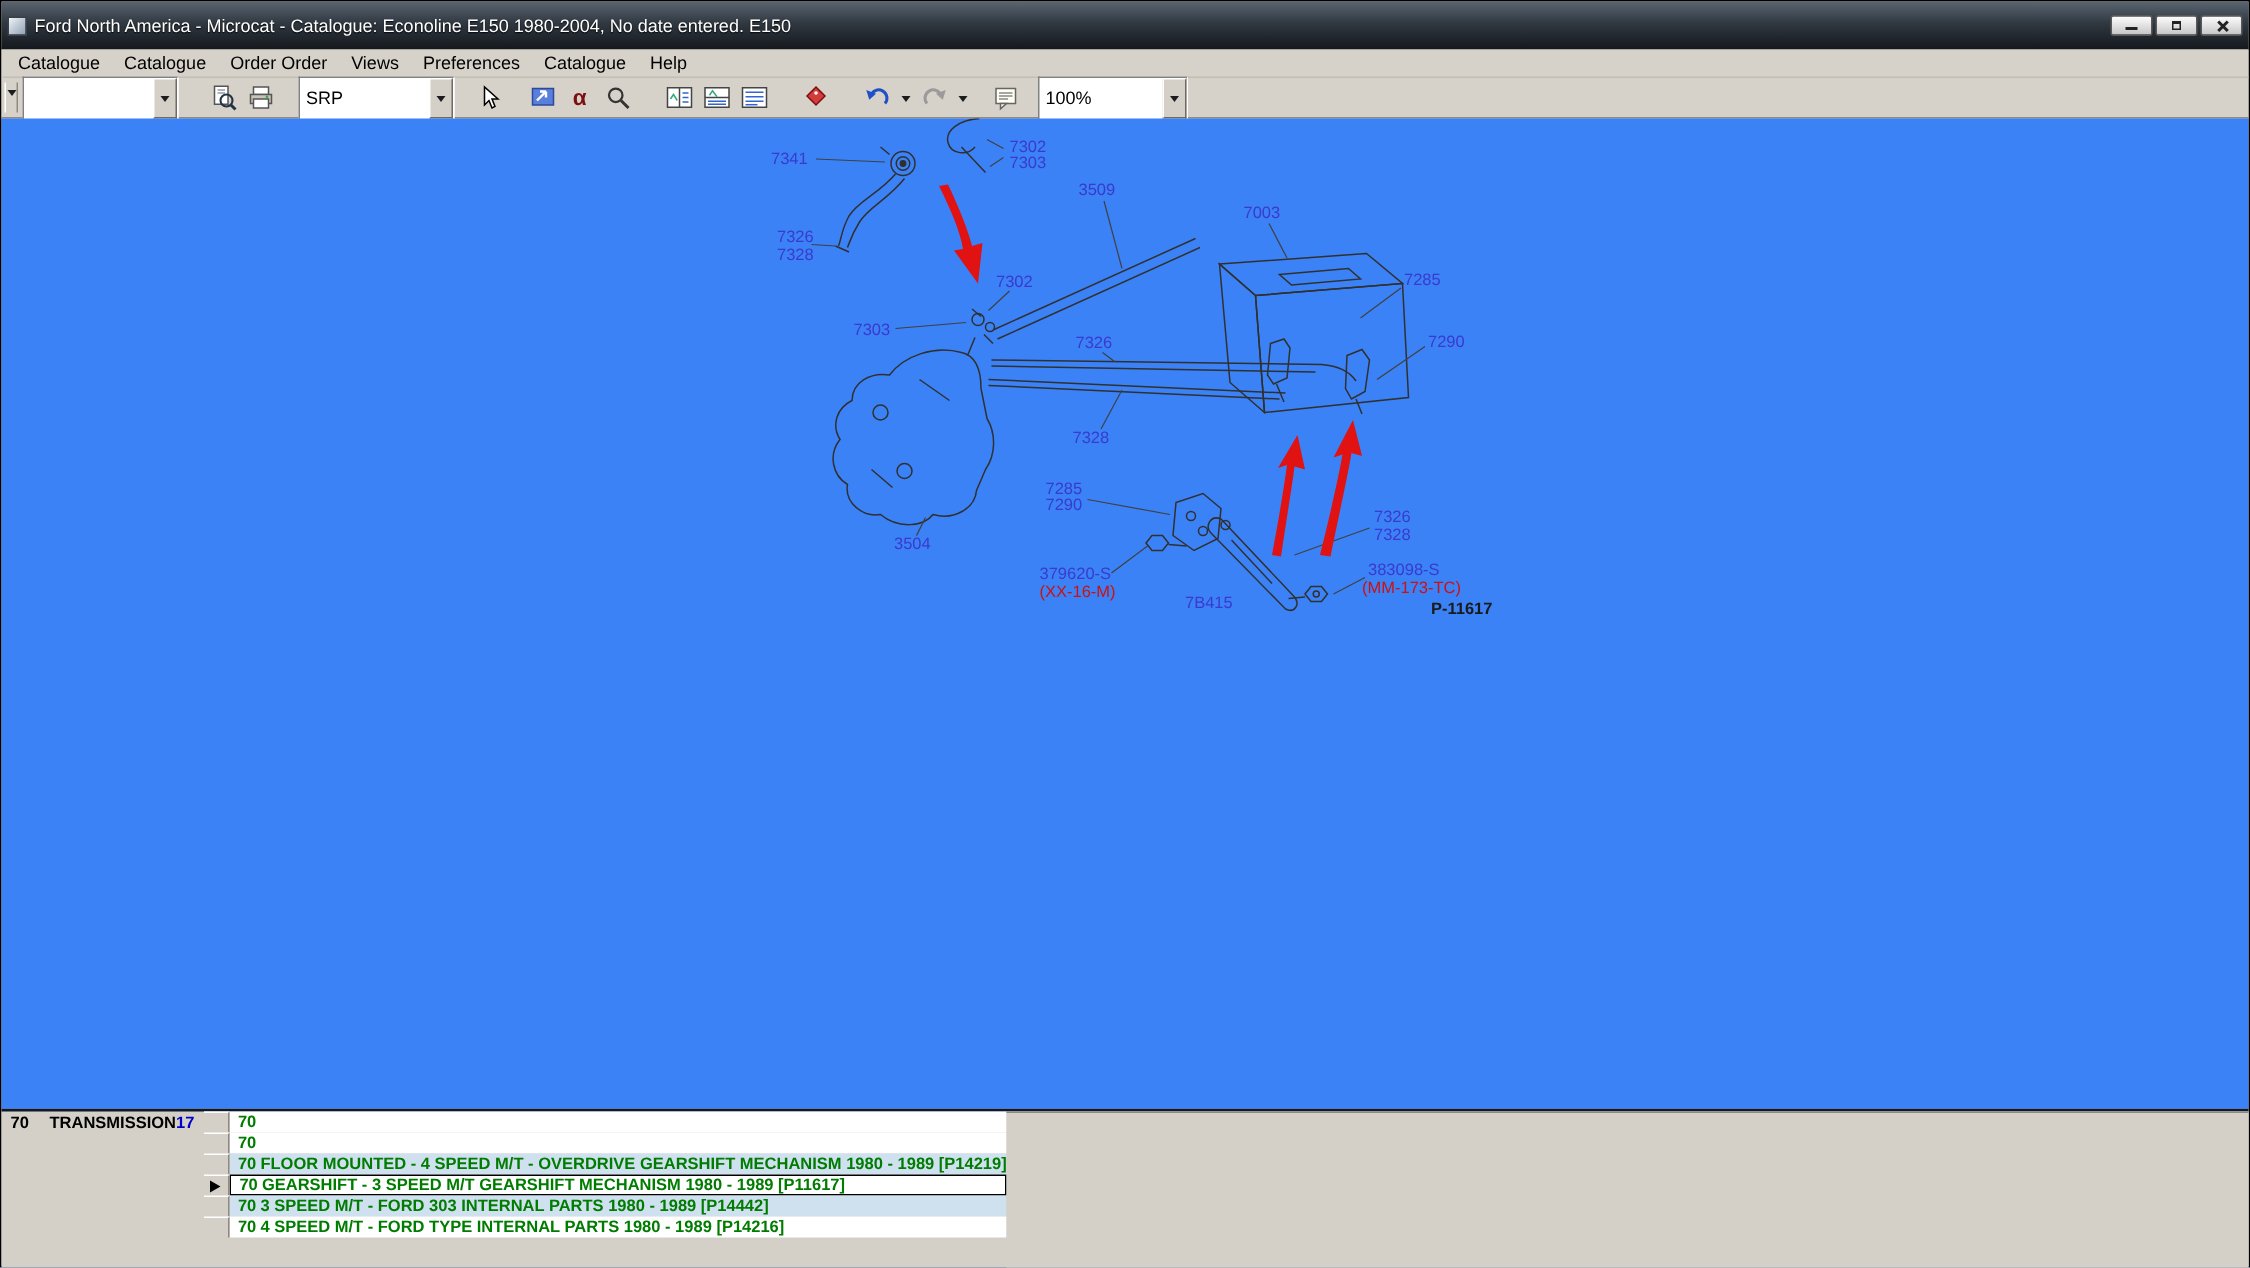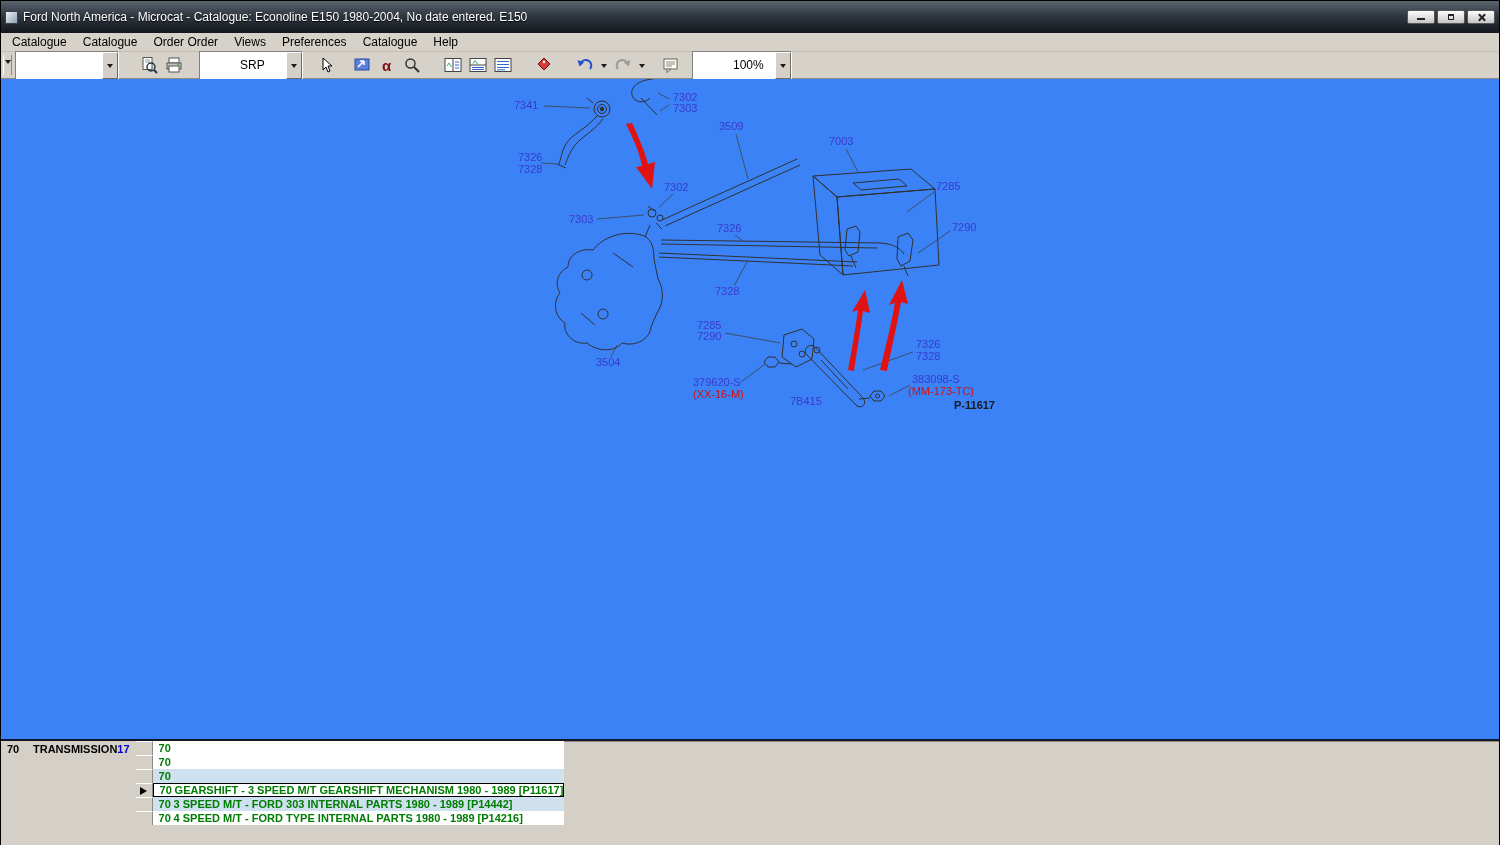--- a/index.html
+++ b/index.html
@@ -24,21 +24,21 @@
   .menubar { height:19px; flex:none; background:#d6d2c9; display:flex; align-items:center; padding-left:3px;
              border-bottom:1px solid #c2beb6; font-size:12px; color:#000000; }
   .menu-item { padding:2px 8px; white-space:nowrap; }
 
   
   .toolbar { height:27px; flex:none; background:#d6d2c9; display:flex; align-items:center; padding:0 2px; gap:2px;
              border-bottom:1px solid #8f8b83; }
   .grip { width:9px; height:20px; margin-right:1px; display:flex; align-items:flex-end; justify-content:center;
           border-left:1px solid #fff; border-right:1px solid #8f8b83; }
   .grip .arrow-down { margin-bottom:8px; }
-  .combo { height:29px; background:#fff; border:1px solid; border-color:#808080 #fff #fff #808080; display:flex; align-items:center; font-size:12px;padding-left:36px; }
+  .combo { height:29px; background:#fff; border:1px solid; border-color:#808080 #fff #fff #808080; display:flex; align-items:center; font-size:12px; }
   .combo-text { flex:1; padding:0 4px; white-space:nowrap; overflow:hidden; }
   .combo-arrow { width:16px; align-self:stretch; background:#d4d0c8; border:1px solid; border-color:#fff #6e6a63 #6e6a63 #fff;
                  display:flex; align-items:center; justify-content:center; flex:none; }
   .arrow-down { width:0; height:0; border:3.5px solid transparent; border-top:4px solid #1c1c1c; margin-top:4px; }
   .combo-history { width:104px; } .combo-price { width:104px; margin-left:12px; } .combo-zoom { width:100px; margin-left:8px; }
   .tbtn { width:23px; height:23px; display:flex; align-items:center; justify-content:center; background:transparent;
           border:1px solid transparent; flex:none; }
   .tbtn svg { display:block; }
   .alpha-glyph { font-size:15px; font-weight:bold; color:#7c1010; line-height:1; }
   .mini-drop { width:11px; height:23px; display:flex; align-items:center; justify-content:center; flex:none; }
@@ -372,20 +372,21 @@
         <div class="row">
           <div class="row-gutter"></div>
           <div class="row-content">
             <span class="row-code">70</span>
           </div>
         </div>
         <div class="row striped">
           <div class="row-gutter"></div>
           <div class="row-content">
             <span class="row-code">70</span>
+            <span class="row-text">FLOOR MOUNTED - 4 SPEED M/T - OVERDRIVE GEARSHIFT MECHANISM 1980 - 1989 [P14219]</span>
           </div>
         </div>
         <div class="row selected">
           <div class="row-gutter">
             <div class="sel-arrow"></div>
           </div>
           <div class="row-content">
             <span class="row-code">70</span>
             <span class="row-text">GEARSHIFT - 3 SPEED M/T GEARSHIFT MECHANISM 1980 - 1989 [P11617]</span>
           </div>

